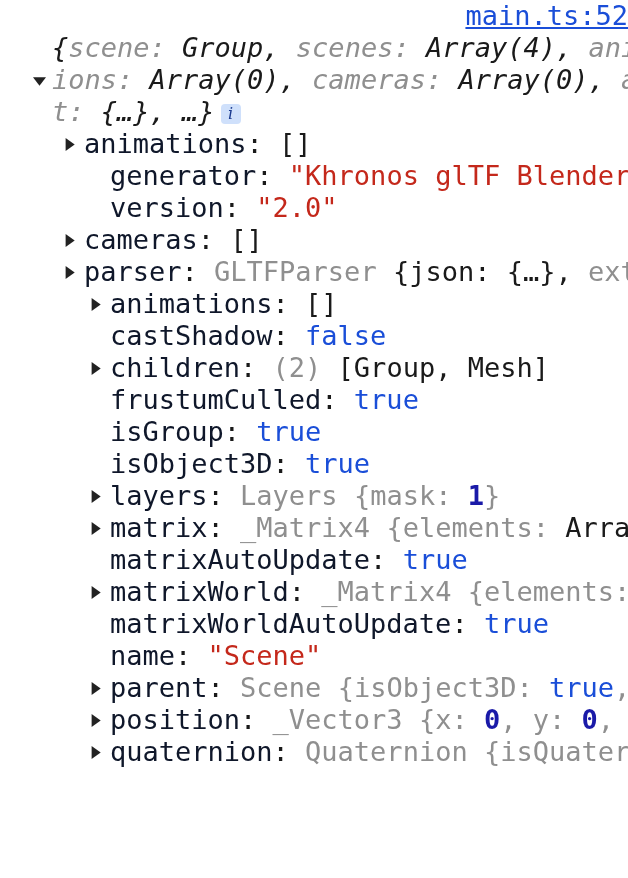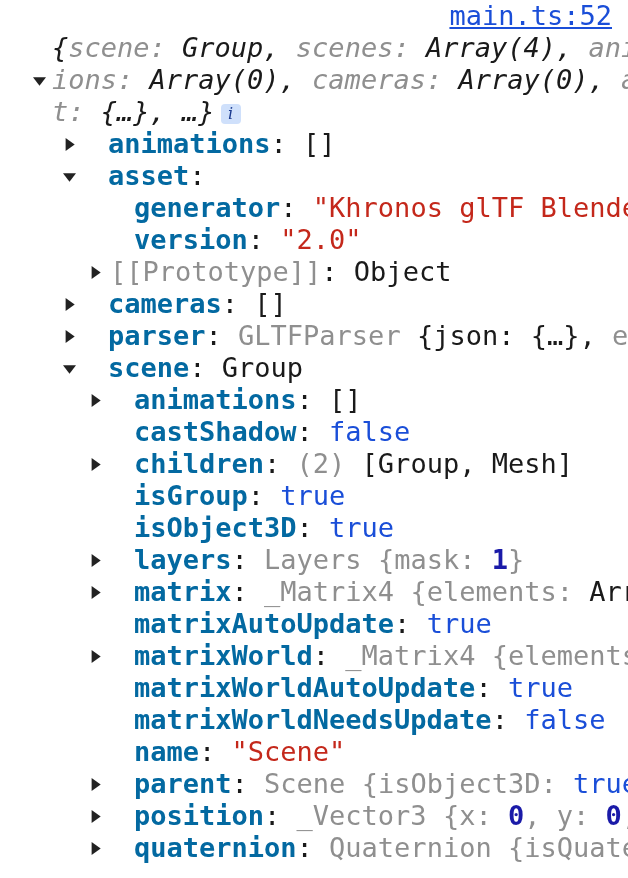--- a/index.html
+++ b/index.html
@@ -23,21 +23,21 @@
     width: 628px;
     height: 878px;
     box-sizing: border-box;
     padding-top: 0px;
   }
 
   
   .source-link-row {
     height: 32px;
     text-align: right;
-    padding-right: 16px;
+    padding-right: 0;
     box-sizing: border-box;
   }
   .source-link {
     color: #1a4ed8;
     text-decoration: underline;
     font-size: 27px;
     line-height: 32px;
     cursor: pointer;
   }
 
@@ -69,21 +69,21 @@
   
   .tri-l0 { left: 30px; }
   .tri-l1 { left: 60px; }
   .tri-l2 { left: 86px; }
 
   .txt-l0 { padding-left: 52px; }
   .txt-l1 { padding-left: 84px; }
   .txt-l2 { padding-left: 110px; }
 
   
-  .k-prop  { color: #0369a1; font-weight: bold; margin-left: 24px; }          
+  .k-prop  { color: #0f172a; font-weight: normal; }          
   .k-proto { color: #8f8f8f; font-weight: normal; }        
   .v-str   { color: #c4281b; }                              
   .v-num   { color: #1a1aa8; font-weight: bold; }           
   .v-bool  { color: #1a4ed8; }                              
   .v-dark  { color: #1a1a1a; }                              
   .v-gray  { color: #8f8f8f; }                              
   .punct   { color: #1a1a1a; }
 
   
   .preview-line {
@@ -128,58 +128,49 @@
       <div class="row preview-line txt-l0"><span class="tri tri-l0"><svg width="13" height="13" viewBox="0 0 10 10">
             <polygon points="0,2.5 10,2.5 5,9" fill="#222"></polygon>
           </svg></span><span class="v-gray">ions: </span><span class="v-dark">Array(0), </span><span class="v-gray">cameras: </span><span class="v-dark">Array(0), </span><span class="v-gray">asse</span></div>
       <div class="row preview-line txt-l0"><span class="v-gray">t: </span><span class="v-dark">{…}, …}</span><span class="info-badge">i</span></div>
     </div>
 
   <div id="rows-block">
       <div class="row txt-l1"><span class="tri tri-l1"><svg width="13" height="13" viewBox="0 0 10 10">
             <polygon points="2,0 9,5 2,10" fill="#222"></polygon>
           </svg></span><span class="k-prop">animations</span><span class="punct">:</span><span class="punct"> </span><span class="v-dark">[]</span></div>
-      <div class="row txt-l1"><span class="tri tri-l1"><svg width="13" height="13" viewBox="0 0 10 10">
-            <polygon points="0,2.5 10,2.5 5,9" fill="#222"></polygon>
-          </svg></span><span class="k-prop">asset</span><span class="punct">:</span></div>
       <div class="row txt-l2"><span class="k-prop">generator</span><span class="punct">:</span><span class="punct"> </span><span class="v-str">"Khronos glTF Blender I/O</span></div>
       <div class="row txt-l2"><span class="k-prop">version</span><span class="punct">:</span><span class="punct"> </span><span class="v-str">"2.0"</span></div>
-      <div class="row txt-l2"><span class="tri tri-l2"><svg width="13" height="13" viewBox="0 0 10 10">
-            <polygon points="2,0 9,5 2,10" fill="#222"></polygon>
-          </svg></span><span class="k-proto">[[Prototype]]</span><span class="punct">:</span><span class="punct"> </span><span class="v-dark">Object</span></div>
       <div class="row txt-l1"><span class="tri tri-l1"><svg width="13" height="13" viewBox="0 0 10 10">
             <polygon points="2,0 9,5 2,10" fill="#222"></polygon>
           </svg></span><span class="k-prop">cameras</span><span class="punct">:</span><span class="punct"> </span><span class="v-dark">[]</span></div>
       <div class="row txt-l1"><span class="tri tri-l1"><svg width="13" height="13" viewBox="0 0 10 10">
             <polygon points="2,0 9,5 2,10" fill="#222"></polygon>
           </svg></span><span class="k-prop">parser</span><span class="punct">:</span><span class="punct"> </span><span class="v-gray">GLTFParser </span><span class="v-dark">{json: </span><span class="v-dark">{…}</span><span class="v-dark">, </span><span class="v-gray">extensi</span></div>
-      <div class="row txt-l1"><span class="tri tri-l1"><svg width="13" height="13" viewBox="0 0 10 10">
-            <polygon points="0,2.5 10,2.5 5,9" fill="#222"></polygon>
-          </svg></span><span class="k-prop">scene</span><span class="punct">:</span><span class="punct"> </span><span class="v-dark">Group</span></div>
       <div class="row txt-l2"><span class="tri tri-l2"><svg width="13" height="13" viewBox="0 0 10 10">
             <polygon points="2,0 9,5 2,10" fill="#222"></polygon>
           </svg></span><span class="k-prop">animations</span><span class="punct">:</span><span class="punct"> </span><span class="v-dark">[]</span></div>
       <div class="row txt-l2"><span class="k-prop">castShadow</span><span class="punct">:</span><span class="punct"> </span><span class="v-bool">false</span></div>
       <div class="row txt-l2"><span class="tri tri-l2"><svg width="13" height="13" viewBox="0 0 10 10">
             <polygon points="2,0 9,5 2,10" fill="#222"></polygon>
           </svg></span><span class="k-prop">children</span><span class="punct">:</span><span class="punct"> </span><span class="v-gray">(2) </span><span class="v-dark">[Group, Mesh]</span></div>
+      <div class="row txt-l2"><span class="k-prop">frustumCulled</span><span class="punct">:</span><span class="punct"> </span><span class="v-bool">true</span></div>
       <div class="row txt-l2"><span class="k-prop">isGroup</span><span class="punct">:</span><span class="punct"> </span><span class="v-bool">true</span></div>
       <div class="row txt-l2"><span class="k-prop">isObject3D</span><span class="punct">:</span><span class="punct"> </span><span class="v-bool">true</span></div>
       <div class="row txt-l2"><span class="tri tri-l2"><svg width="13" height="13" viewBox="0 0 10 10">
             <polygon points="2,0 9,5 2,10" fill="#222"></polygon>
           </svg></span><span class="k-prop">layers</span><span class="punct">:</span><span class="punct"> </span><span class="v-gray">Layers </span><span class="v-gray">{mask: </span><span class="v-num">1</span><span class="v-gray">}</span></div>
       <div class="row txt-l2"><span class="tri tri-l2"><svg width="13" height="13" viewBox="0 0 10 10">
             <polygon points="2,0 9,5 2,10" fill="#222"></polygon>
           </svg></span><span class="k-prop">matrix</span><span class="punct">:</span><span class="punct"> </span><span class="v-gray">_Matrix4 </span><span class="v-gray">{elements: </span><span class="v-dark">Array(16</span></div>
       <div class="row txt-l2"><span class="k-prop">matrixAutoUpdate</span><span class="punct">:</span><span class="punct"> </span><span class="v-bool">true</span></div>
       <div class="row txt-l2"><span class="tri tri-l2"><svg width="13" height="13" viewBox="0 0 10 10">
             <polygon points="2,0 9,5 2,10" fill="#222"></polygon>
           </svg></span><span class="k-prop">matrixWorld</span><span class="punct">:</span><span class="punct"> </span><span class="v-gray">_Matrix4 </span><span class="v-gray">{elements: </span></div>
       <div class="row txt-l2"><span class="k-prop">matrixWorldAutoUpdate</span><span class="punct">:</span><span class="punct"> </span><span class="v-bool">true</span></div>
-      <div class="row txt-l2"><span class="k-prop">matrixWorldNeedsUpdate</span><span class="punct">:</span><span class="punct"> </span><span class="v-bool">false</span></div>
       <div class="row txt-l2"><span class="k-prop">name</span><span class="punct">:</span><span class="punct"> </span><span class="v-str">"Scene"</span></div>
       <div class="row txt-l2"><span class="tri tri-l2"><svg width="13" height="13" viewBox="0 0 10 10">
             <polygon points="2,0 9,5 2,10" fill="#222"></polygon>
           </svg></span><span class="k-prop">parent</span><span class="punct">:</span><span class="punct"> </span><span class="v-gray">Scene </span><span class="v-gray">{isObject3D: </span><span class="v-bool">true</span><span class="v-gray">, </span></div>
       <div class="row txt-l2"><span class="tri tri-l2"><svg width="13" height="13" viewBox="0 0 10 10">
             <polygon points="2,0 9,5 2,10" fill="#222"></polygon>
           </svg></span><span class="k-prop">position</span><span class="punct">:</span><span class="punct"> </span><span class="v-gray">_Vector3 </span><span class="v-gray">{x: </span><span class="v-num">0</span><span class="v-gray">, y: </span><span class="v-num">0</span><span class="v-gray">, z: </span></div>
       <div class="row txt-l2"><span class="tri tri-l2"><svg width="13" height="13" viewBox="0 0 10 10">
             <polygon points="2,0 9,5 2,10" fill="#222"></polygon>
           </svg></span><span class="k-prop">quaternion</span><span class="punct">:</span><span class="punct"> </span><span class="v-gray">Quaternion </span><span class="v-gray">{isQuaternion</span></div>

